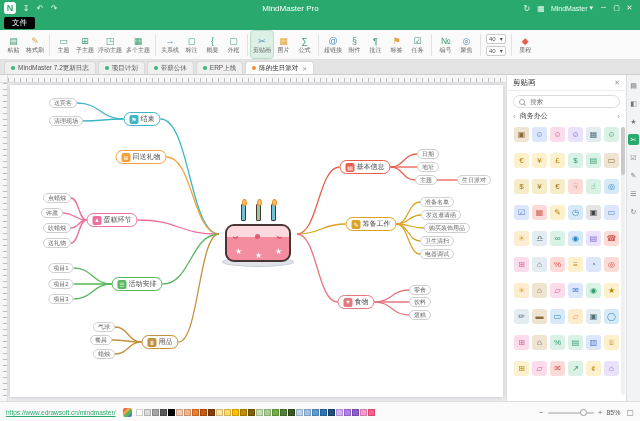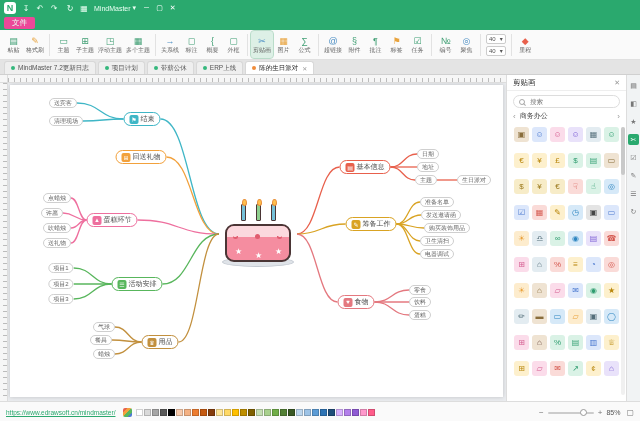--- a/index.html
+++ b/index.html
@@ -11,21 +11,21 @@
   .titlebar{height:16px;background:#2aa96e;display:flex;align-items:center;padding:0 4px;gap:4px;color:#fff;}
   .logo{width:12px;height:12px;background:#fff;color:#2aa96e;border-radius:3px;font-weight:bold;font-size:9px;
         display:flex;align-items:center;justify-content:center;flex:0 0 auto;}
   .tbi{font-size:8px;color:#eafff3;width:12px;text-align:center;}
   .titlebar .title{flex:1;text-align:center;font-size:8px;color:#fff;}
   .acct{display:flex;align-items:center;gap:2px;font-size:7px;color:#eafff3;}
   .winbtn{width:13px;text-align:center;font-size:7px;color:#fff;}
 
   
   .menubar{height:14px;background:#2aa96e;display:flex;align-items:flex-end;gap:2px;padding:0 4px;font-size:7.5px;color:#eafff3;}
-  .menu-file{background:#ec4899;padding:1px 8px;border-radius:2px;margin-bottom:1px;}
+  .menu-file{background:#000000;padding:1px 8px;border-radius:2px;margin-bottom:1px;}
   .menu-item{padding:2px 8px 2px;border-radius:3px 3px 0 0;}
   .menu-item.active{background:#fafafa;color:#222;}
 
   
   .ribbon{height:30px;background:#fafafa;border-bottom:1px solid #e0e0e0;display:flex;align-items:center;padding:0 3px;}
   .ritem{display:flex;flex-direction:column;align-items:center;justify-content:center;min-width:21px;height:27px;
          padding:0 2px;border-radius:3px;gap:1px;}
   .ritem.active{background:#ddf0e6;outline:1px solid #b9dcc9;}
   .ricon{font-size:9px;line-height:1;}
   .rlabel{font-size:6px;color:#666;white-space:nowrap;line-height:1;}
@@ -111,20 +111,21 @@
 
 <div class="app">
 
   <div class="titlebar">
     <div class="logo">N</div>
     <span style="display:flex;gap:2px;">
         <span class="tbi">↧</span>
         <span class="tbi">↶</span>
         <span class="tbi">↷</span>
       </span>
+    <div class="title">MindMaster Pro</div>
     <span style="display:flex;gap:2px;">
         <span class="tbi">↻</span>
         <span class="tbi">▦</span>
       </span>
     <div class="acct">
       <span>MindMaster</span>
       <span>▾</span>
     </div>
     <span style="display:flex;">
         <span class="winbtn">─</span>

